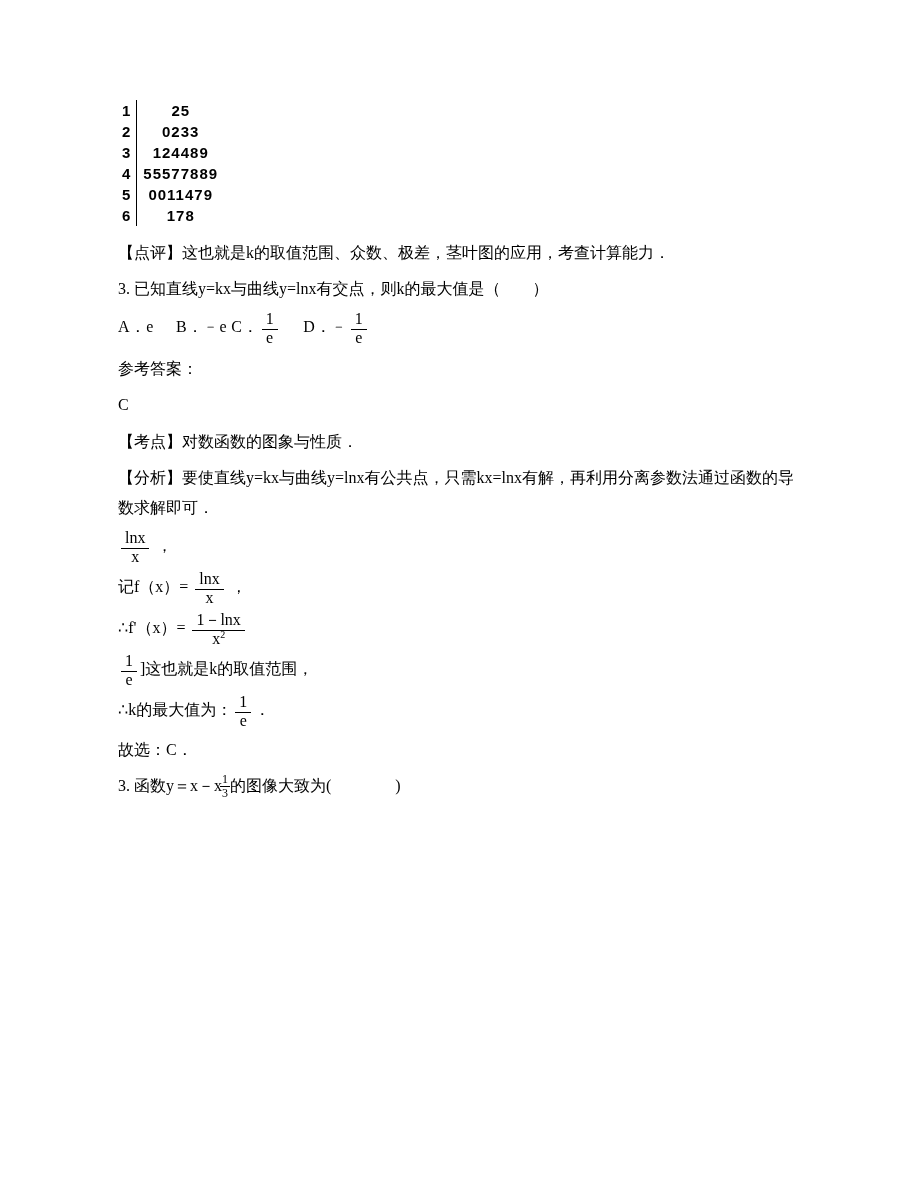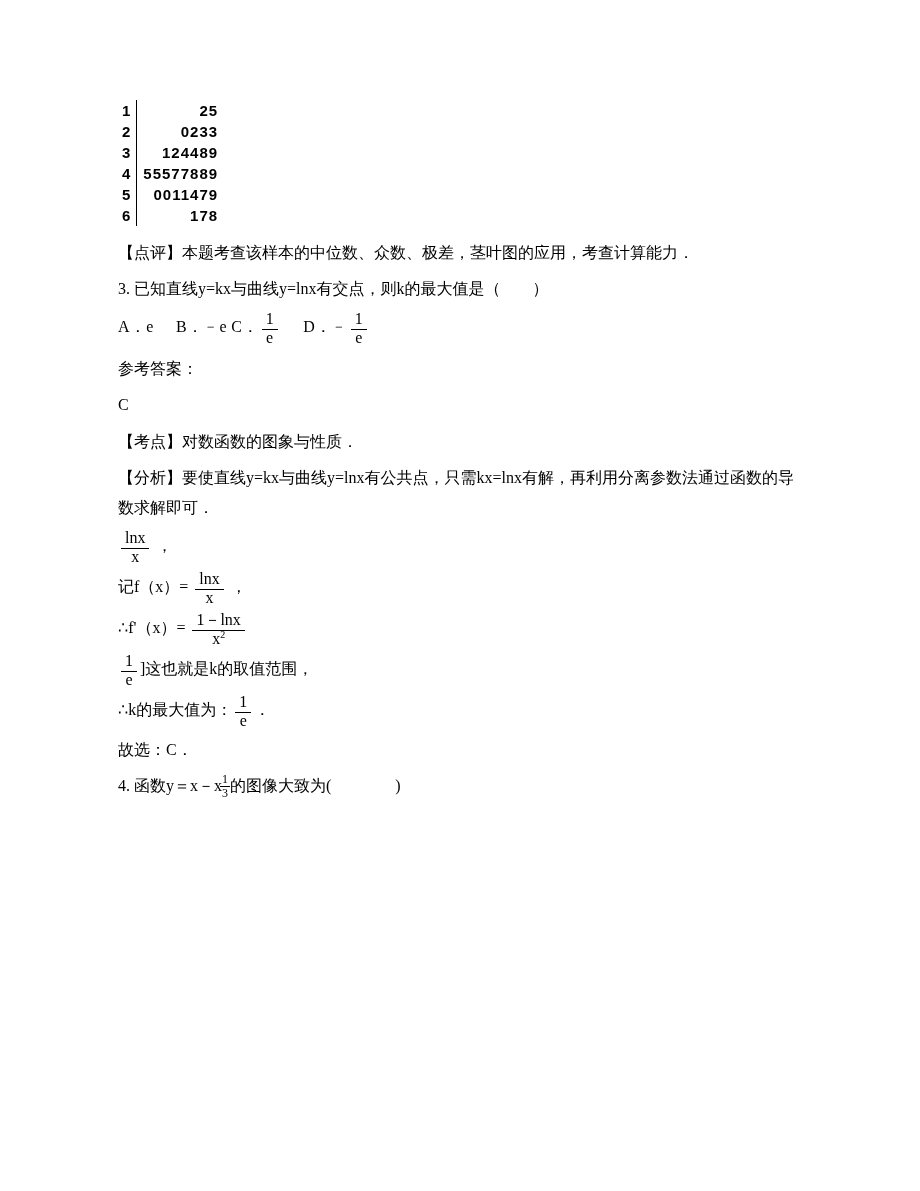--- a/index.html
+++ b/index.html
@@ -25,21 +25,21 @@
       vertical-align: middle;
     }
     .stem-leaf td.stem {
       border-right: 1px solid #000;
       padding-right: 6px;
       text-align: right;
     }
     .stem-leaf td.leaf {
       padding-left: 6px;
       letter-spacing: 1px;
-      text-align: right;
+      text-align: center;
     }
     .para {
       margin-bottom: 6px;
     }
     .bold { font-weight: normal; margin-top: 8px; }
     .frac {
       display: inline-block;
       vertical-align: middle;
       text-align: center;
       font-family: "Times New Roman", serif;
@@ -95,21 +95,21 @@
         <td class="stem">5</td>
         <td class="leaf">0011479</td>
       </tr>
   <tr>
         <td class="stem">6</td>
         <td class="leaf">178</td>
       </tr>
 </tbody>
   </table>
 
-<p class="para">【点评】本题考查该样本的中位数、众数、极差，茎叶图的应用，考查计算能力．</p>
+<p class="para">【点评】这也就是k的取值范围、众数、极差，茎叶图的应用，考查计算能力．</p>
 
 <p class="para">3. 已知直线y=kx与曲线y=lnx有交点，则k的最大值是（　　）</p>
 
 <p class="para options">
   <span>A．e</span><span class="spaced"></span>
   <span>B．﹣e</span>
   <span>C．</span><span class="frac"><span class="num">1</span><span class="den">e</span></span><span class="spaced"></span>
   <span>D．</span><span>﹣</span><span class="frac"><span class="num">1</span><span class="den">e</span></span>
 </p>
 
@@ -137,14 +137,14 @@
   <span class="frac"><span class="num">1</span><span class="den">e</span></span><span>]这也就是k的取值范围，</span>
 </p>
 
 <p class="para">
   <span>∴k的最大值为：</span><span class="frac"><span class="num">1</span><span class="den">e</span></span><span>．</span>
 </p>
 
 <p class="para">故选：C．</p>
 
 <p class="para">
-  <span>4. 函数y＝x－x</span><span class="exp"><span class="n">1</span><span class="d">3</span></span><span>的图像大致为(　　　　)</span>
+  <span>3. 函数y＝x－x</span><span class="exp"><span class="n">1</span><span class="d">3</span></span><span>的图像大致为(　　　　)</span>
 </p>
 
 </body></html>

